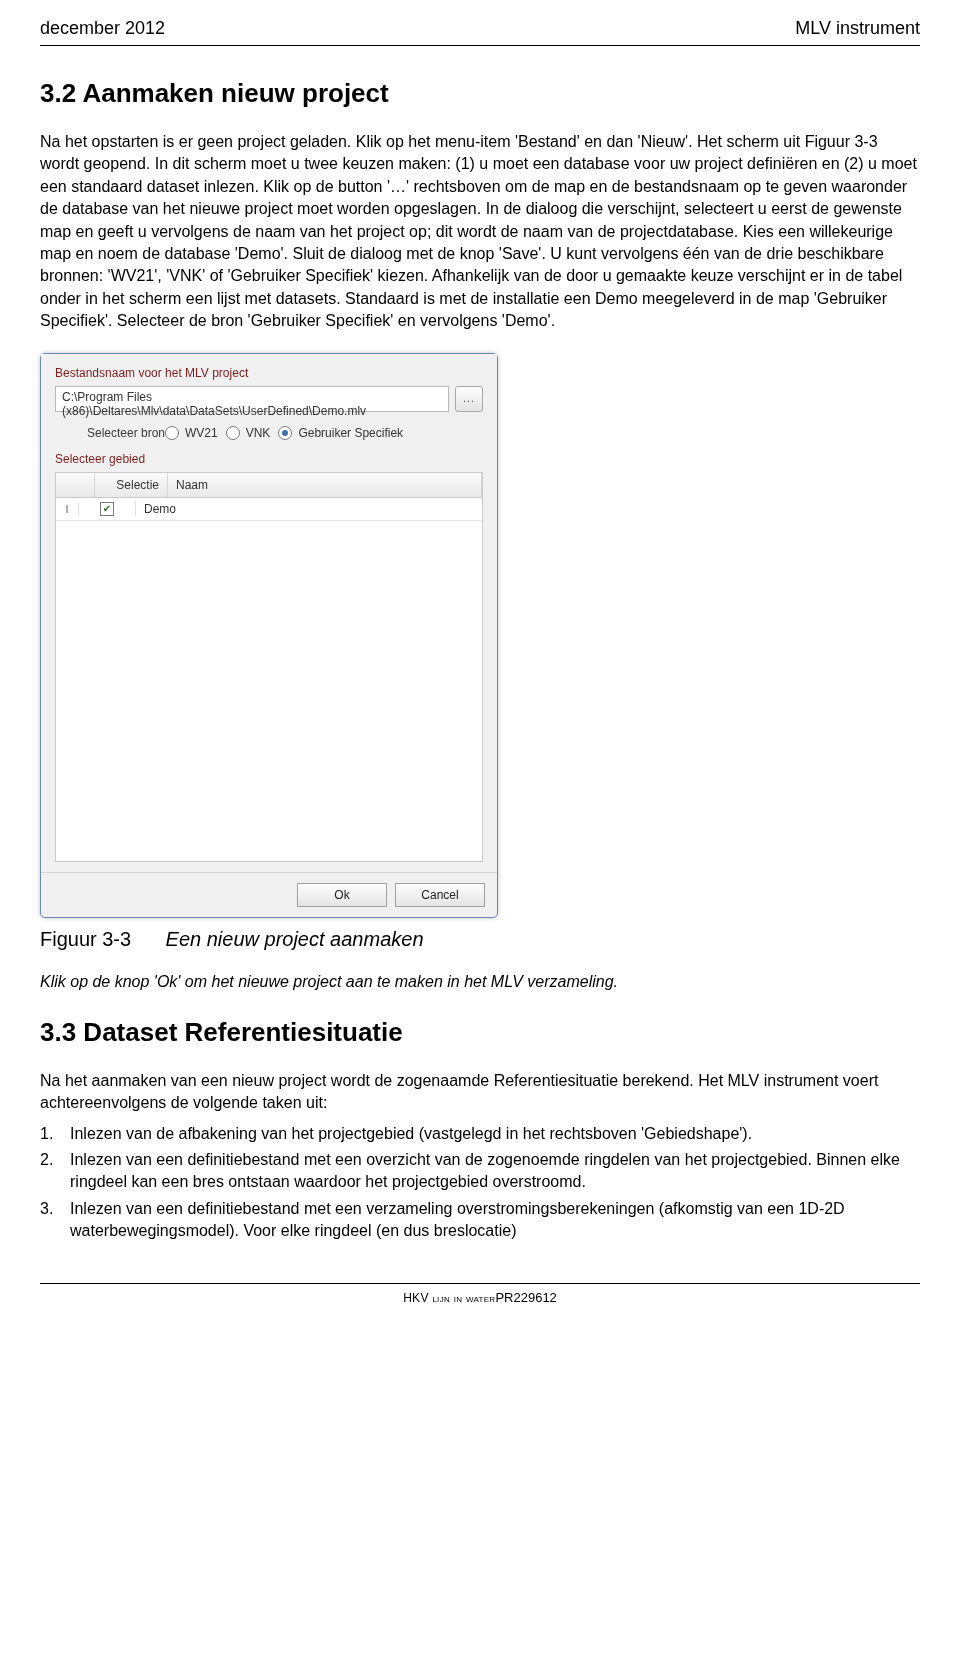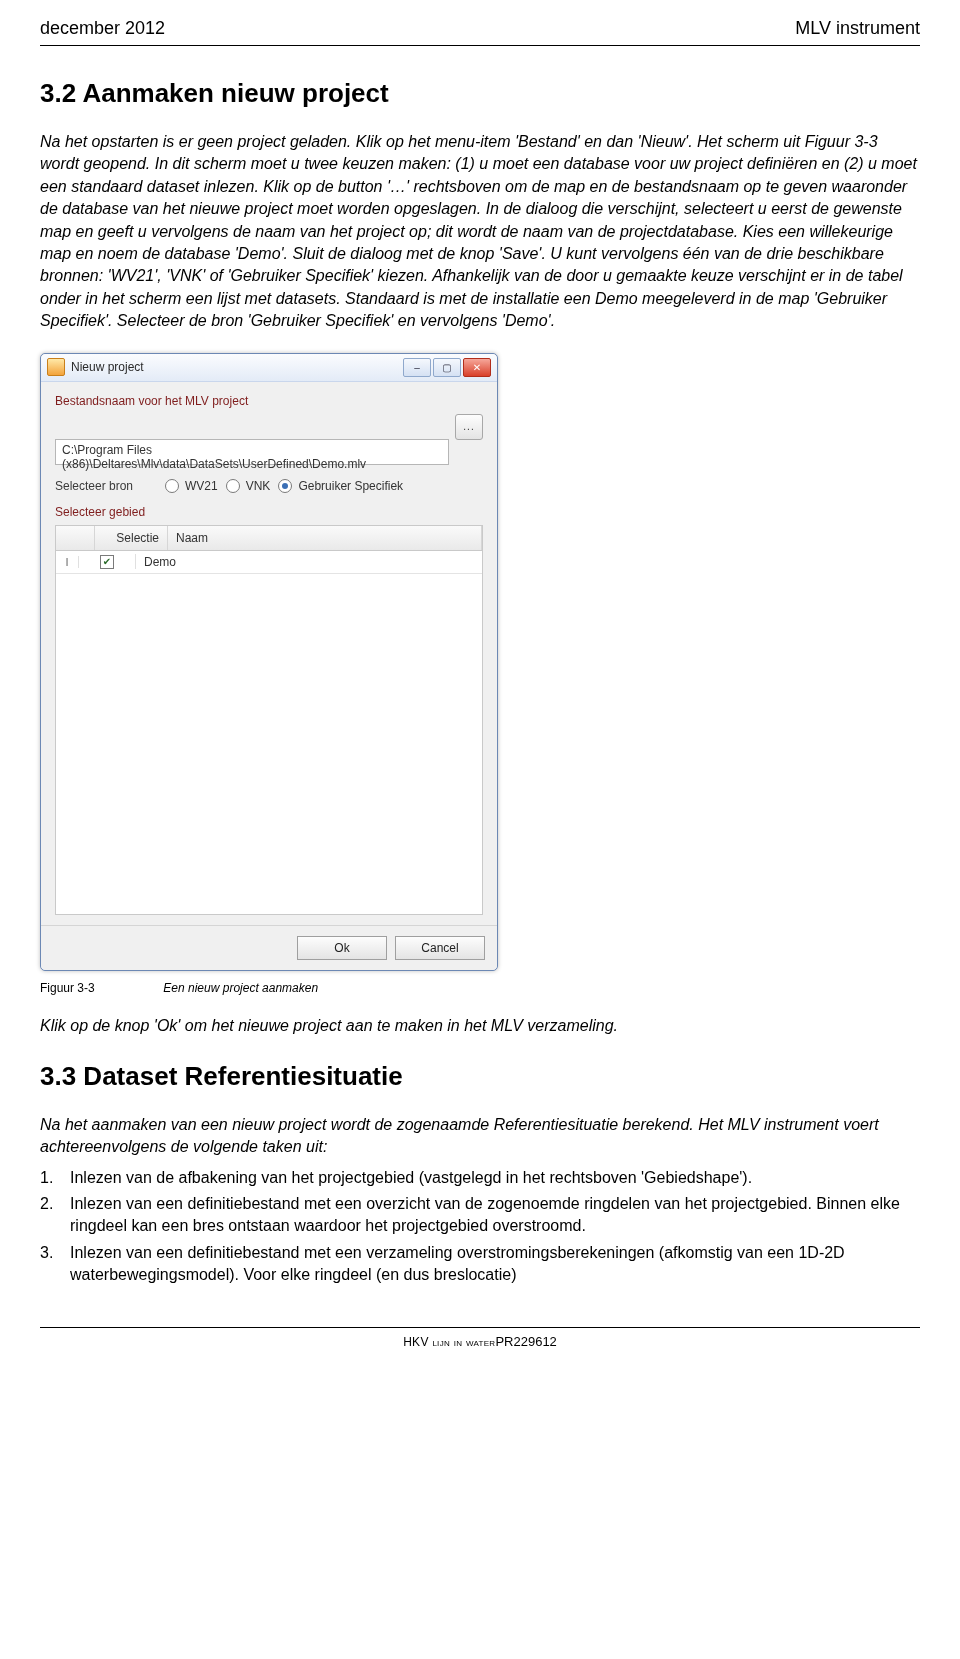--- a/index.html
+++ b/index.html
@@ -27,25 +27,24 @@
   h2.section {
     font-family: Verdana, sans-serif;
     font-weight: bold;
     font-size: 26px;
     margin: 24px 0 22px 0;
   }
   p {
     font-size: 16px;
     line-height: 1.4;
     margin: 0 0 20px 0;
-    font-style: italic;
   }
   .italic { font-style: italic; }
   .fig-caption {
-    font-size: 12px;
+    font-size: 20px;
     margin: 10px 0 20px 0;
   }
   .fig-caption .label { display: inline-block; width: 120px; }
   .list-block { font-size: 16px; line-height: 1.4; }
   .list-item { display: flex; margin-bottom: 4px; }
   .list-num { width: 30px; flex-shrink: 0; }
   .footer {
     display: flex;
     justify-content: center;
     align-items: flex-end;
@@ -101,21 +100,20 @@
     color: #fff;
   }
   .dbody { padding: 12px 14px 10px 14px; background: #f0f0f0; }
   .group-label { color: #7f1d1d; margin-bottom: 6px; }
   .path-row { display:flex; gap:6px; margin-bottom: 14px; }
   .path-input {
     flex:1;
     background:#fff; border:1px solid #b6b6b6;
     padding:3px 6px; font-size:12px; color:#333;
     height: 18px;
-    margin-top: 25px;
   }
   .browse-btn {
     width: 26px; height: 24px;
     border:1px solid #a8a8a8; background: linear-gradient(#fdfdfd,#e4e4e4);
     border-radius:3px; display:flex; align-items:center; justify-content:center;
     font-size: 10px; letter-spacing:1px;
   }
   .form-row { display:flex; align-items:center; margin-bottom: 6px; }
   .form-label { width: 110px; color:#3a3a3a; }
   .radio-col { display:flex; flex-direction:row; gap:8px; }
@@ -159,37 +157,28 @@
     <span>MLV instrument</span>
   </div>
   <div class="rule"></div>
 
   <h2 class="section">3.2 Aanmaken nieuw project</h2>
 
   <p>Na het opstarten is er geen project geladen. Klik op het menu-item 'Bestand' en dan 'Nieuw'. Het scherm uit Figuur 3-3 wordt geopend. In dit scherm moet u twee keuzen maken: (1) u moet een database voor uw project definiëren en (2) u moet een standaard dataset inlezen. Klik op de button '…' rechtsboven om de map en de bestandsnaam op te geven waaronder de database van het nieuwe project moet worden opgeslagen. In de dialoog die verschijnt, selecteert u eerst de gewenste map en geeft u vervolgens de naam van het project op; dit wordt de naam van de projectdatabase. Kies een willekeurige map en noem de database 'Demo'. Sluit de dialoog met de knop 'Save'. U kunt vervolgens één van de drie beschikbare bronnen: 'WV21', 'VNK' of 'Gebruiker Specifiek' kiezen. Afhankelijk van de door u gemaakte keuze verschijnt er in de tabel onder in het scherm een lijst met datasets. Standaard is met de installatie een Demo meegeleverd in de map 'Gebruiker Specifiek'. Selecteer de bron 'Gebruiker Specifiek' en vervolgens 'Demo'.</p>
 
   <div class="dialog-wrap">
     <div class="dialog">
-      <div class="titlebar">
-        <div class="icon"></div>
-        <div class="title">Nieuw project</div>
-        <div class="winbtns">
-          <div class="winbtn">–</div>
-          <div class="winbtn">▢</div>
-          <div class="winbtn close">✕</div>
-        </div>
-      </div>
       <div class="dbody">
         <div class="group-label">Bestandsnaam voor het MLV project</div>
         <div class="path-row">
           <div class="path-input">C:\Program Files (x86)\Deltares\Mlv\data\DataSets\UserDefined\Demo.mlv</div>
           <div class="browse-btn">...</div>
         </div>
 
-        <div class="form-row" style="align-items:flex-start;">
+        <div class="form-row" style="align-items:flex-start;text-align:right;">
           <div class="form-label">Selecteer bron</div>
           <div class="radio-col">
             <div class="radio-item">
               <span class="radio"></span>
               <span>WV21</span>
             </div>
             <div class="radio-item">
               <span class="radio"></span>
               <span>VNK</span>
             </div>

